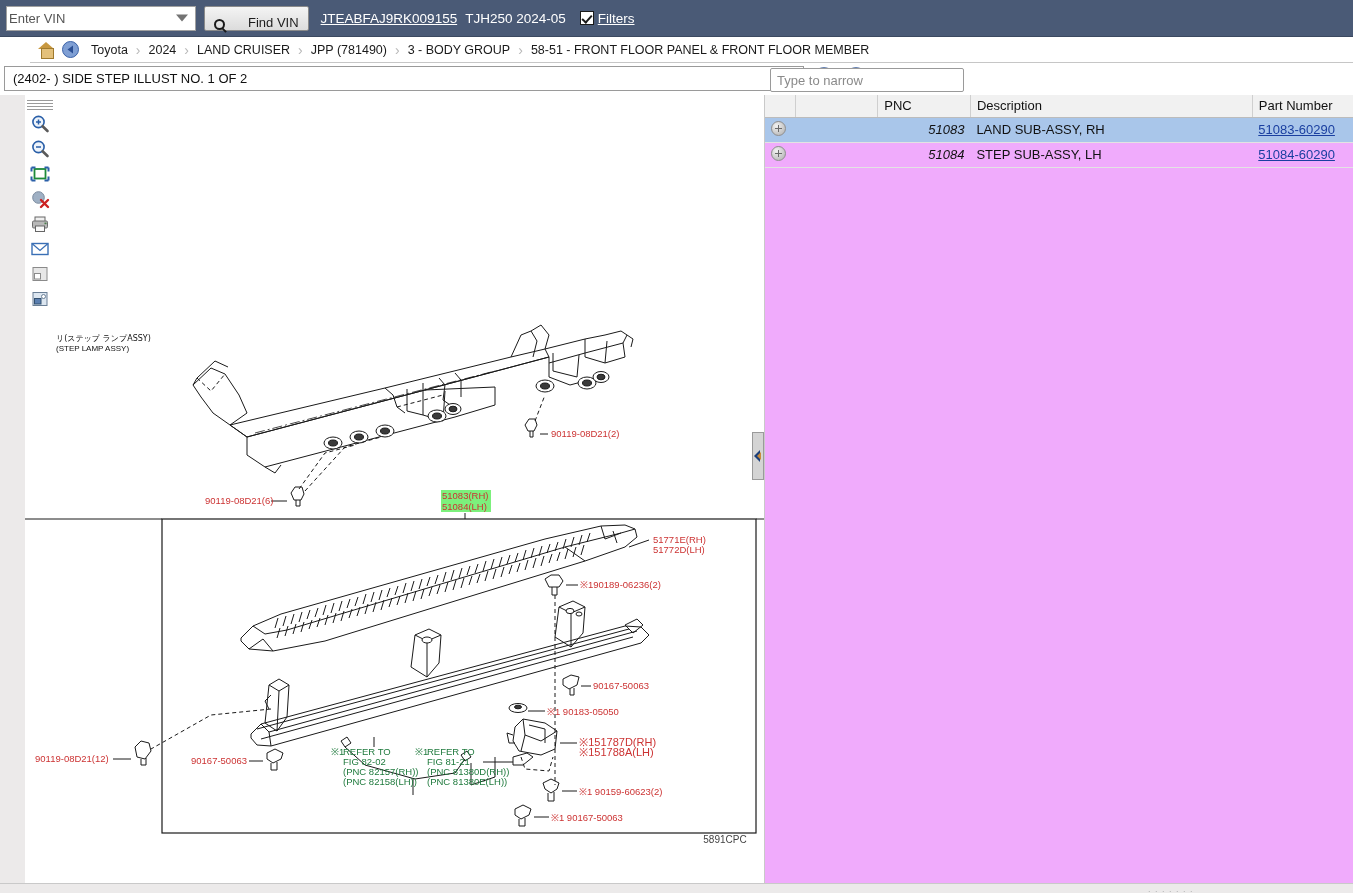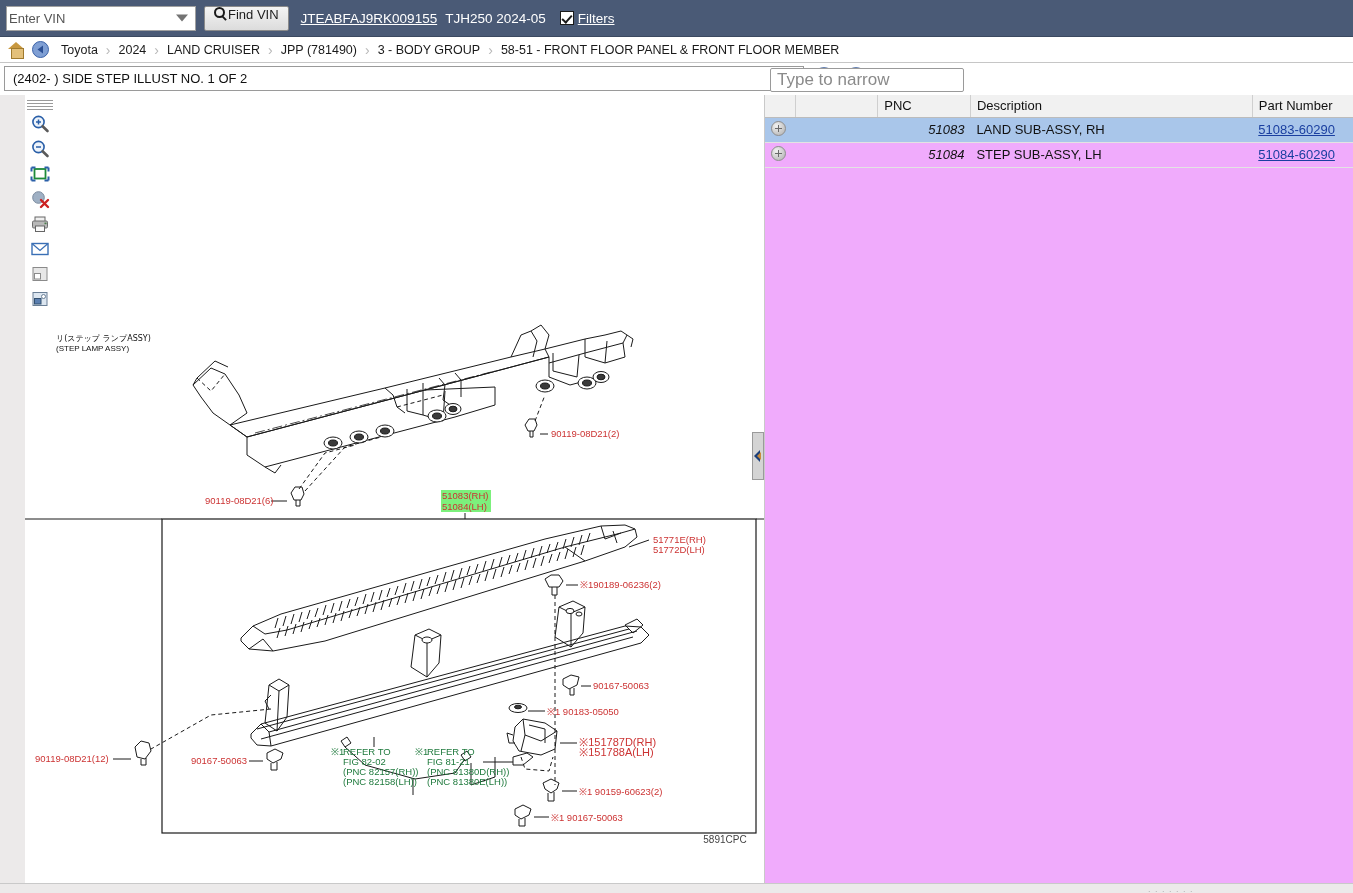--- a/index.html
+++ b/index.html
@@ -39,22 +39,22 @@
     border-left: 6px solid transparent;
     border-right: 6px solid transparent;
     border-top: 7px solid #5a5a5a;
     opacity: .85;
   }
   .findvin-btn {
     height: 25px;
     background: linear-gradient(to bottom,#f4f4f4,#dcdcdc);
     border: 1px solid #8a8a8a;
     border-radius: 2px;
-    display: flex; align-items: flex-start;
-    gap: 3px;
+    display: flex; align-items: flex-end;
+    gap: 23px;
     padding: 0 9px;
     font-size: 13px;
     color: #1c1c1c;
     cursor: pointer;
   }
   .mag {
     width: 11px; height: 11px;
     border: 2px solid #1a1a1a;
     border-radius: 50%;
     position: relative;
@@ -105,20 +105,21 @@
   
   #breadcrumb {
     height: 26px;
     background: #ffffff;
     border-bottom: 1px solid #c6c6c6;
     display: flex; align-items: center;
     padding: 8px 8px;
     gap: 3px;
     font-size: 12.5px;
     color: #222;
+    margin-left: 30px;
   }
   .home-icon {
     width: 17px; height: 15px;
     position: relative;
     display:inline-block;
     margin-right: 4px;
     cursor: pointer;
   }
   .home-icon::before {
     content:""; position:absolute;
@@ -187,21 +188,21 @@
   
   #narrow-wrap {
     position: absolute;
     left: 770px; top: 68px;
     width: 194px; height: 24px;
   }
   #narrow-input {
     width: 100%; height: 100%;
     border: 1px solid #9a9a9a;
     border-radius: 2px;
-    font-size: 17px;
+    font-size: 13px;
     padding: 0 6px;
     color: #333;
     font-family: "Liberation Sans", sans-serif;
     outline: none;
   }
   #narrow-input::placeholder { color: #8a8a8a; }
 
   
   #main {
     position: absolute;

